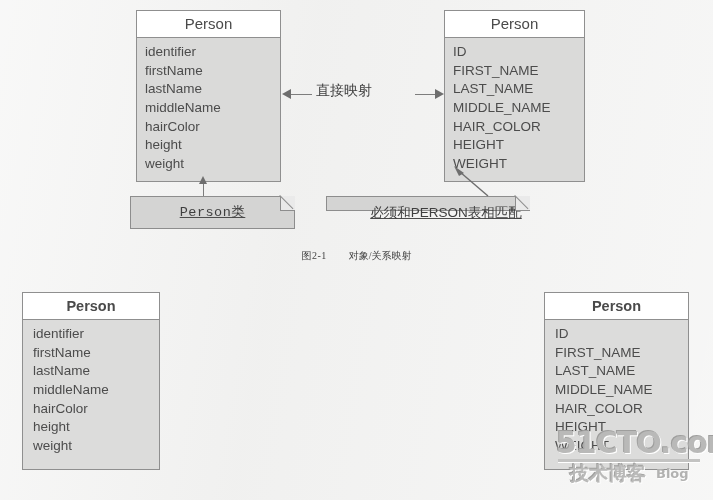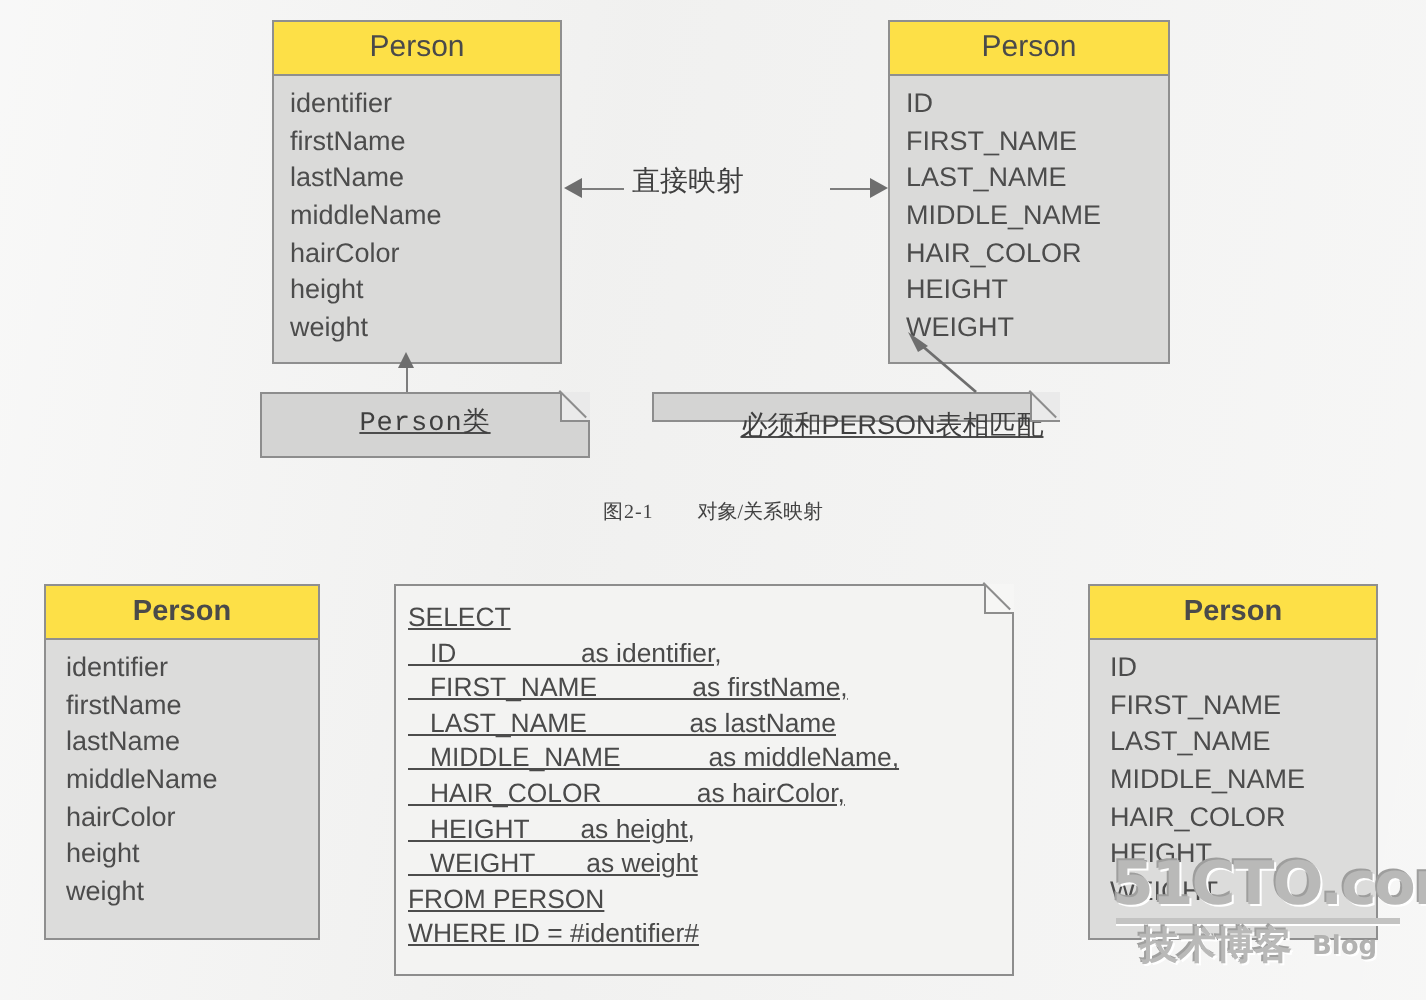--- a/index.html
+++ b/index.html
@@ -42,21 +42,21 @@
   .uml {
     position: absolute;
     background: #d8d8d7;
     border: 1px solid #8f8f8f;
     box-sizing: border-box;
   }
   .uml .hdr {
     text-align: center;
     border-bottom: 1px solid #8f8f8f;
     color: #4a4a4a;
-    background: #fde047;
+    background: #ffffff;
   }
   .uml .attrs {
     padding: 5px 0 4px 8px;
   }
   .uml .attrs div {
     line-height: 1.38;
     white-space: nowrap;
   }
 
   
@@ -320,33 +320,20 @@
       <div>identifier</div>
       <div>firstName</div>
       <div>lastName</div>
       <div>middleName</div>
       <div>hairColor</div>
       <div>height</div>
       <div>weight</div>
     </div>
   </div>
 
-  <div class="note" id="note-sql">
-    <div class="fold"></div>
-    <div class="sql">SELECT
-   ID                 as identifier,
-   FIRST_NAME             as firstName,
-   LAST_NAME              as lastName
-   MIDDLE_NAME            as middleName,
-   HAIR_COLOR             as hairColor,
-   HEIGHT       as height,
-   WEIGHT       as weight
-FROM PERSON
-WHERE ID = #identifier#</div>
-  </div>
 
   <div class="uml" id="class-table-2">
     <div class="hdr">Person</div>
     <div class="attrs">
       <div>ID</div>
       <div>FIRST_NAME</div>
       <div>LAST_NAME</div>
       <div>MIDDLE_NAME</div>
       <div>HAIR_COLOR</div>
       <div>HEIGHT</div>

